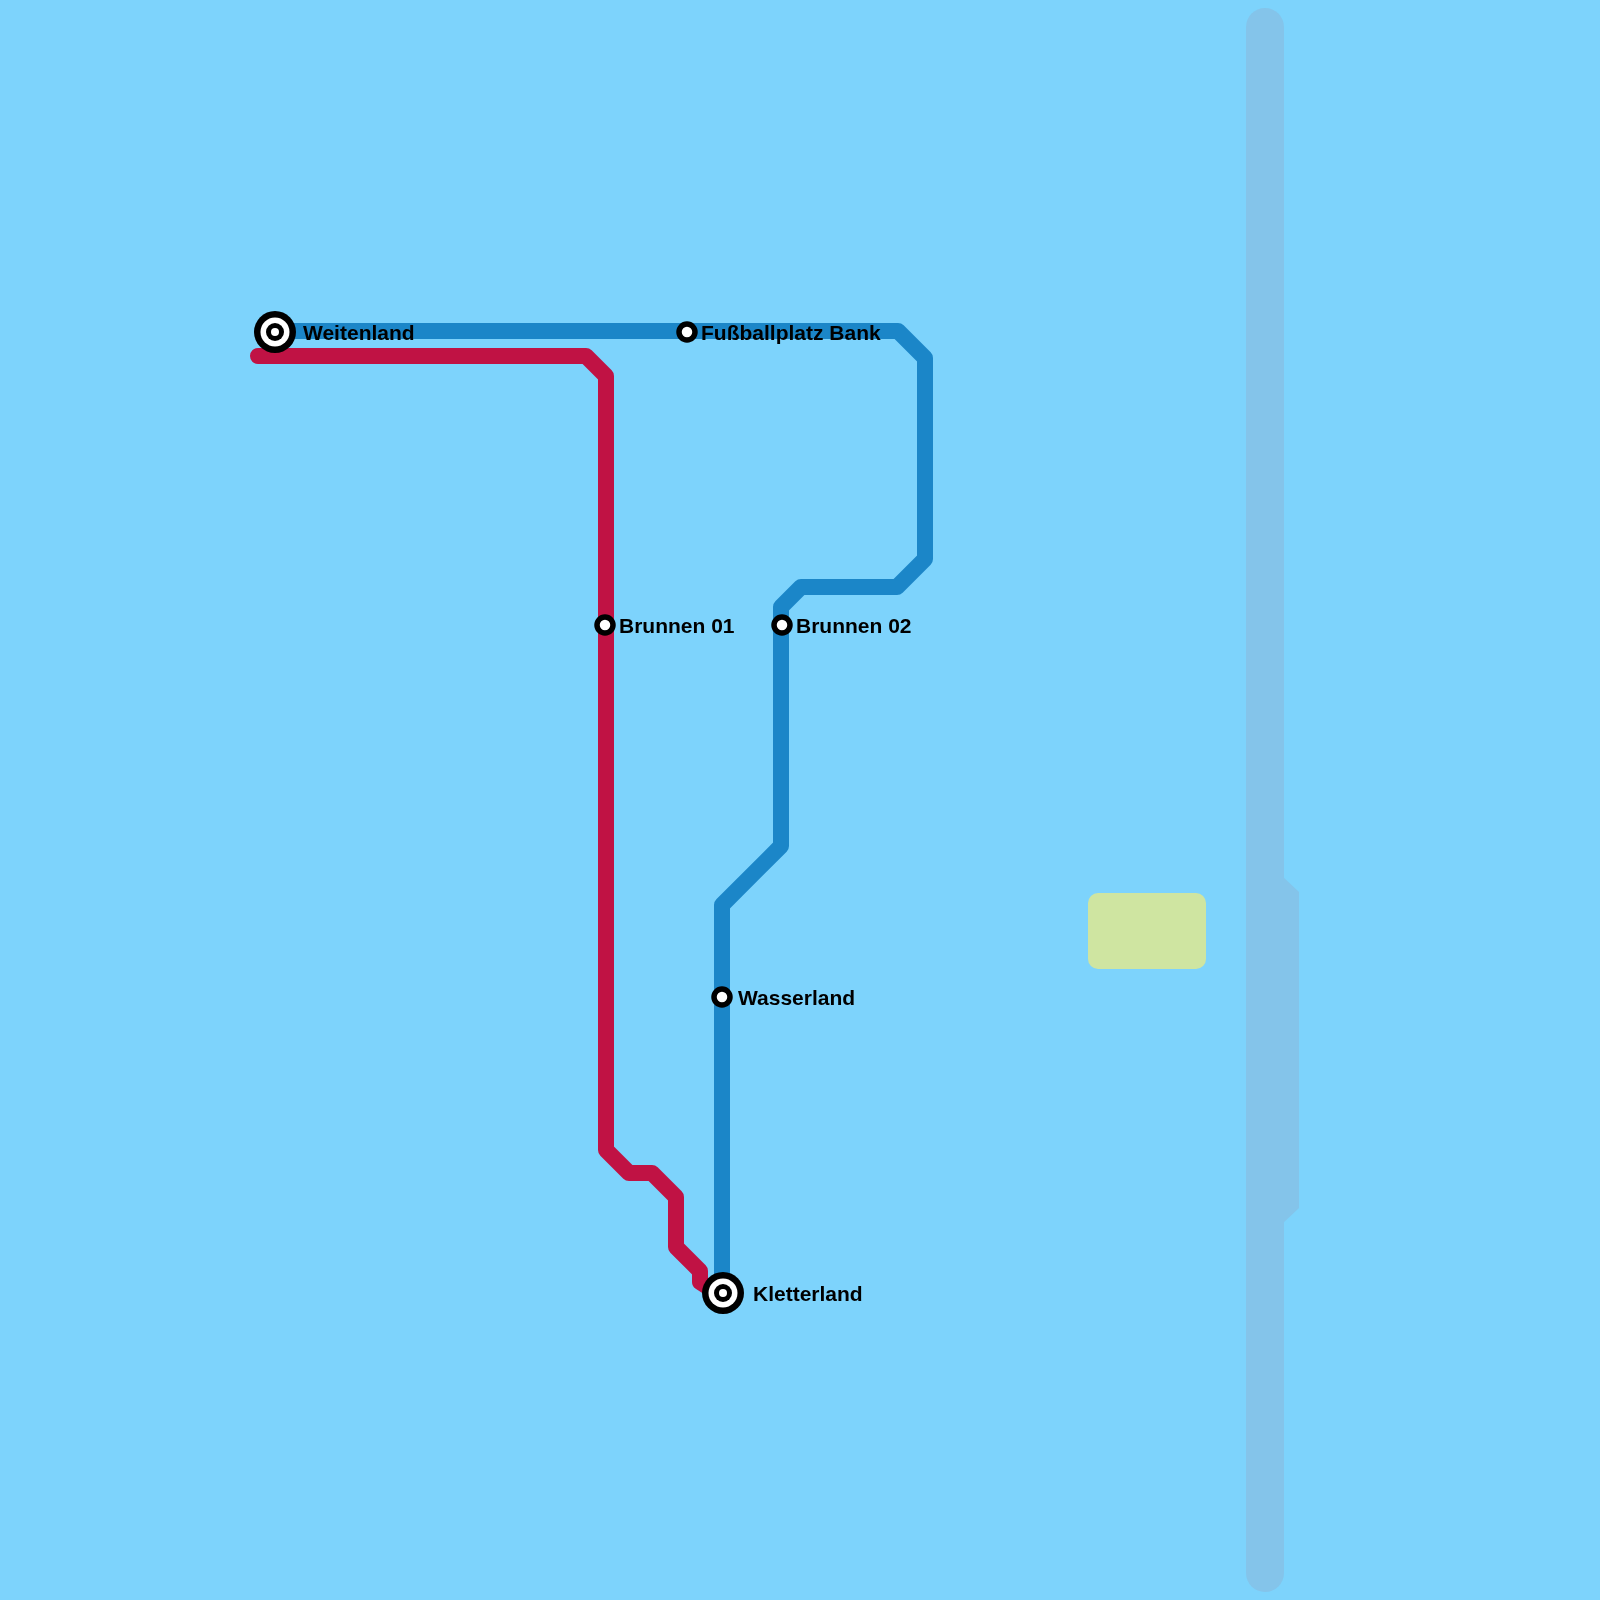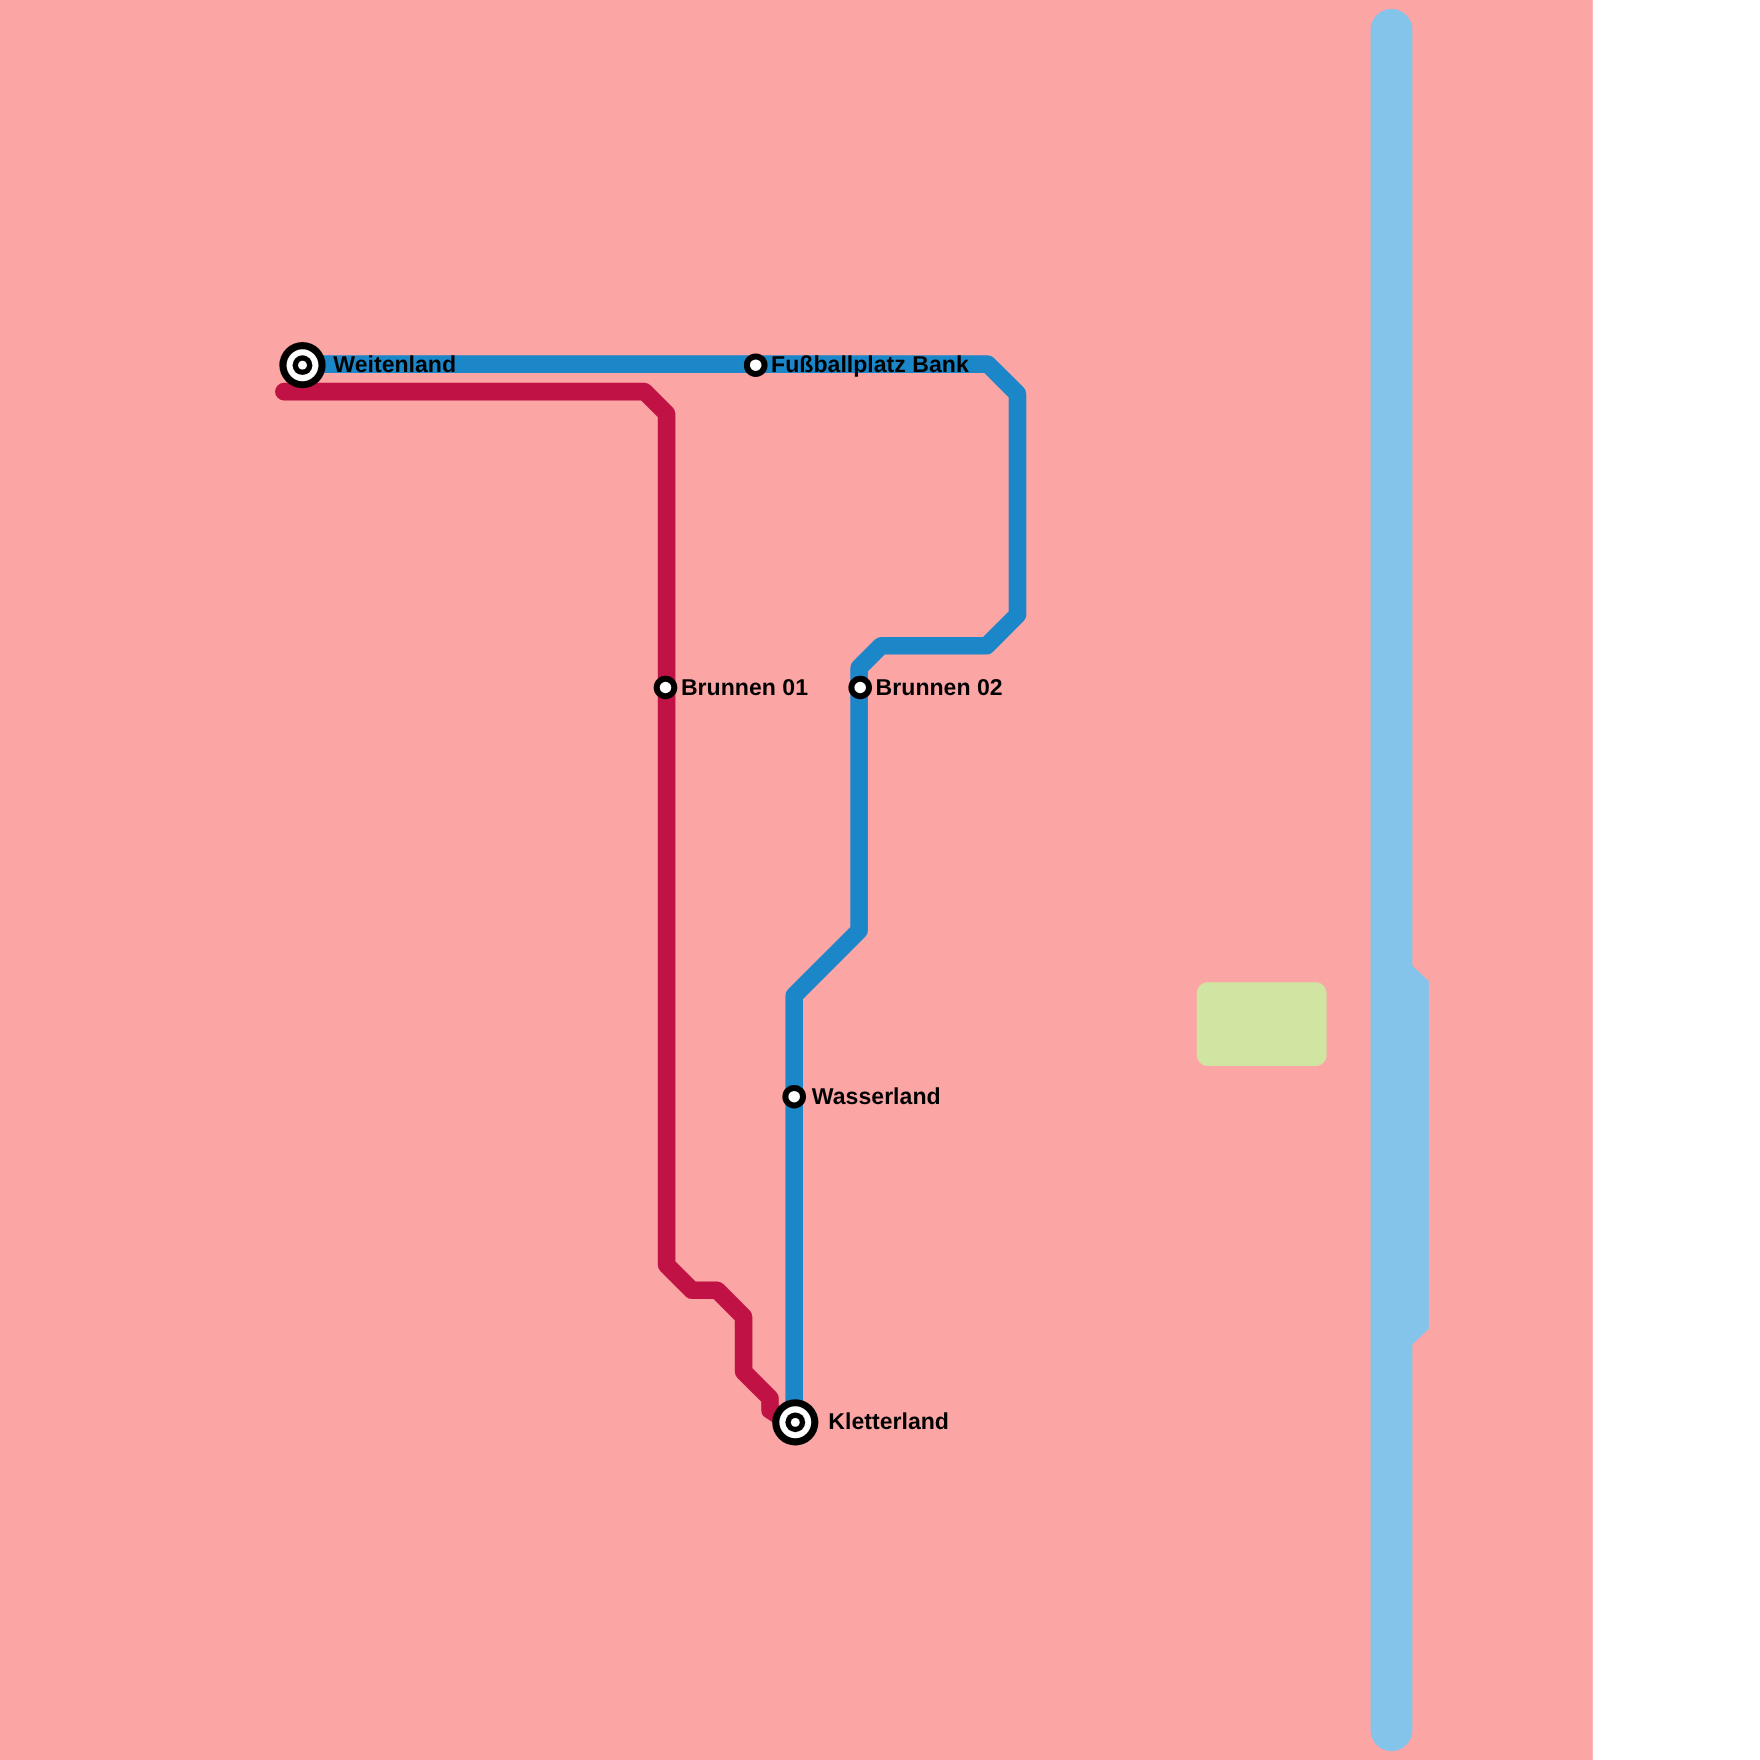--- a/index.html
+++ b/index.html
@@ -3,23 +3,23 @@
 <meta charset="utf-8">
 <style>
   html, body {
     margin: 0;
     padding: 0;
     background: #ffffff;
     font-family: "Liberation Sans", sans-serif;
   }
   #stage {
     position: relative;
-    width: 1448px;
+    width: 1600px;
     height: 1600px;
-    background: #fca5a5;
+    background: #7dd3fc;
     overflow: hidden;
   }
   svg { display: block; }
   .station-label {
     font-family: "Liberation Sans", sans-serif;
     font-weight: bold;
     font-size: 21px;
     fill: #000000;
   }
 </style>

